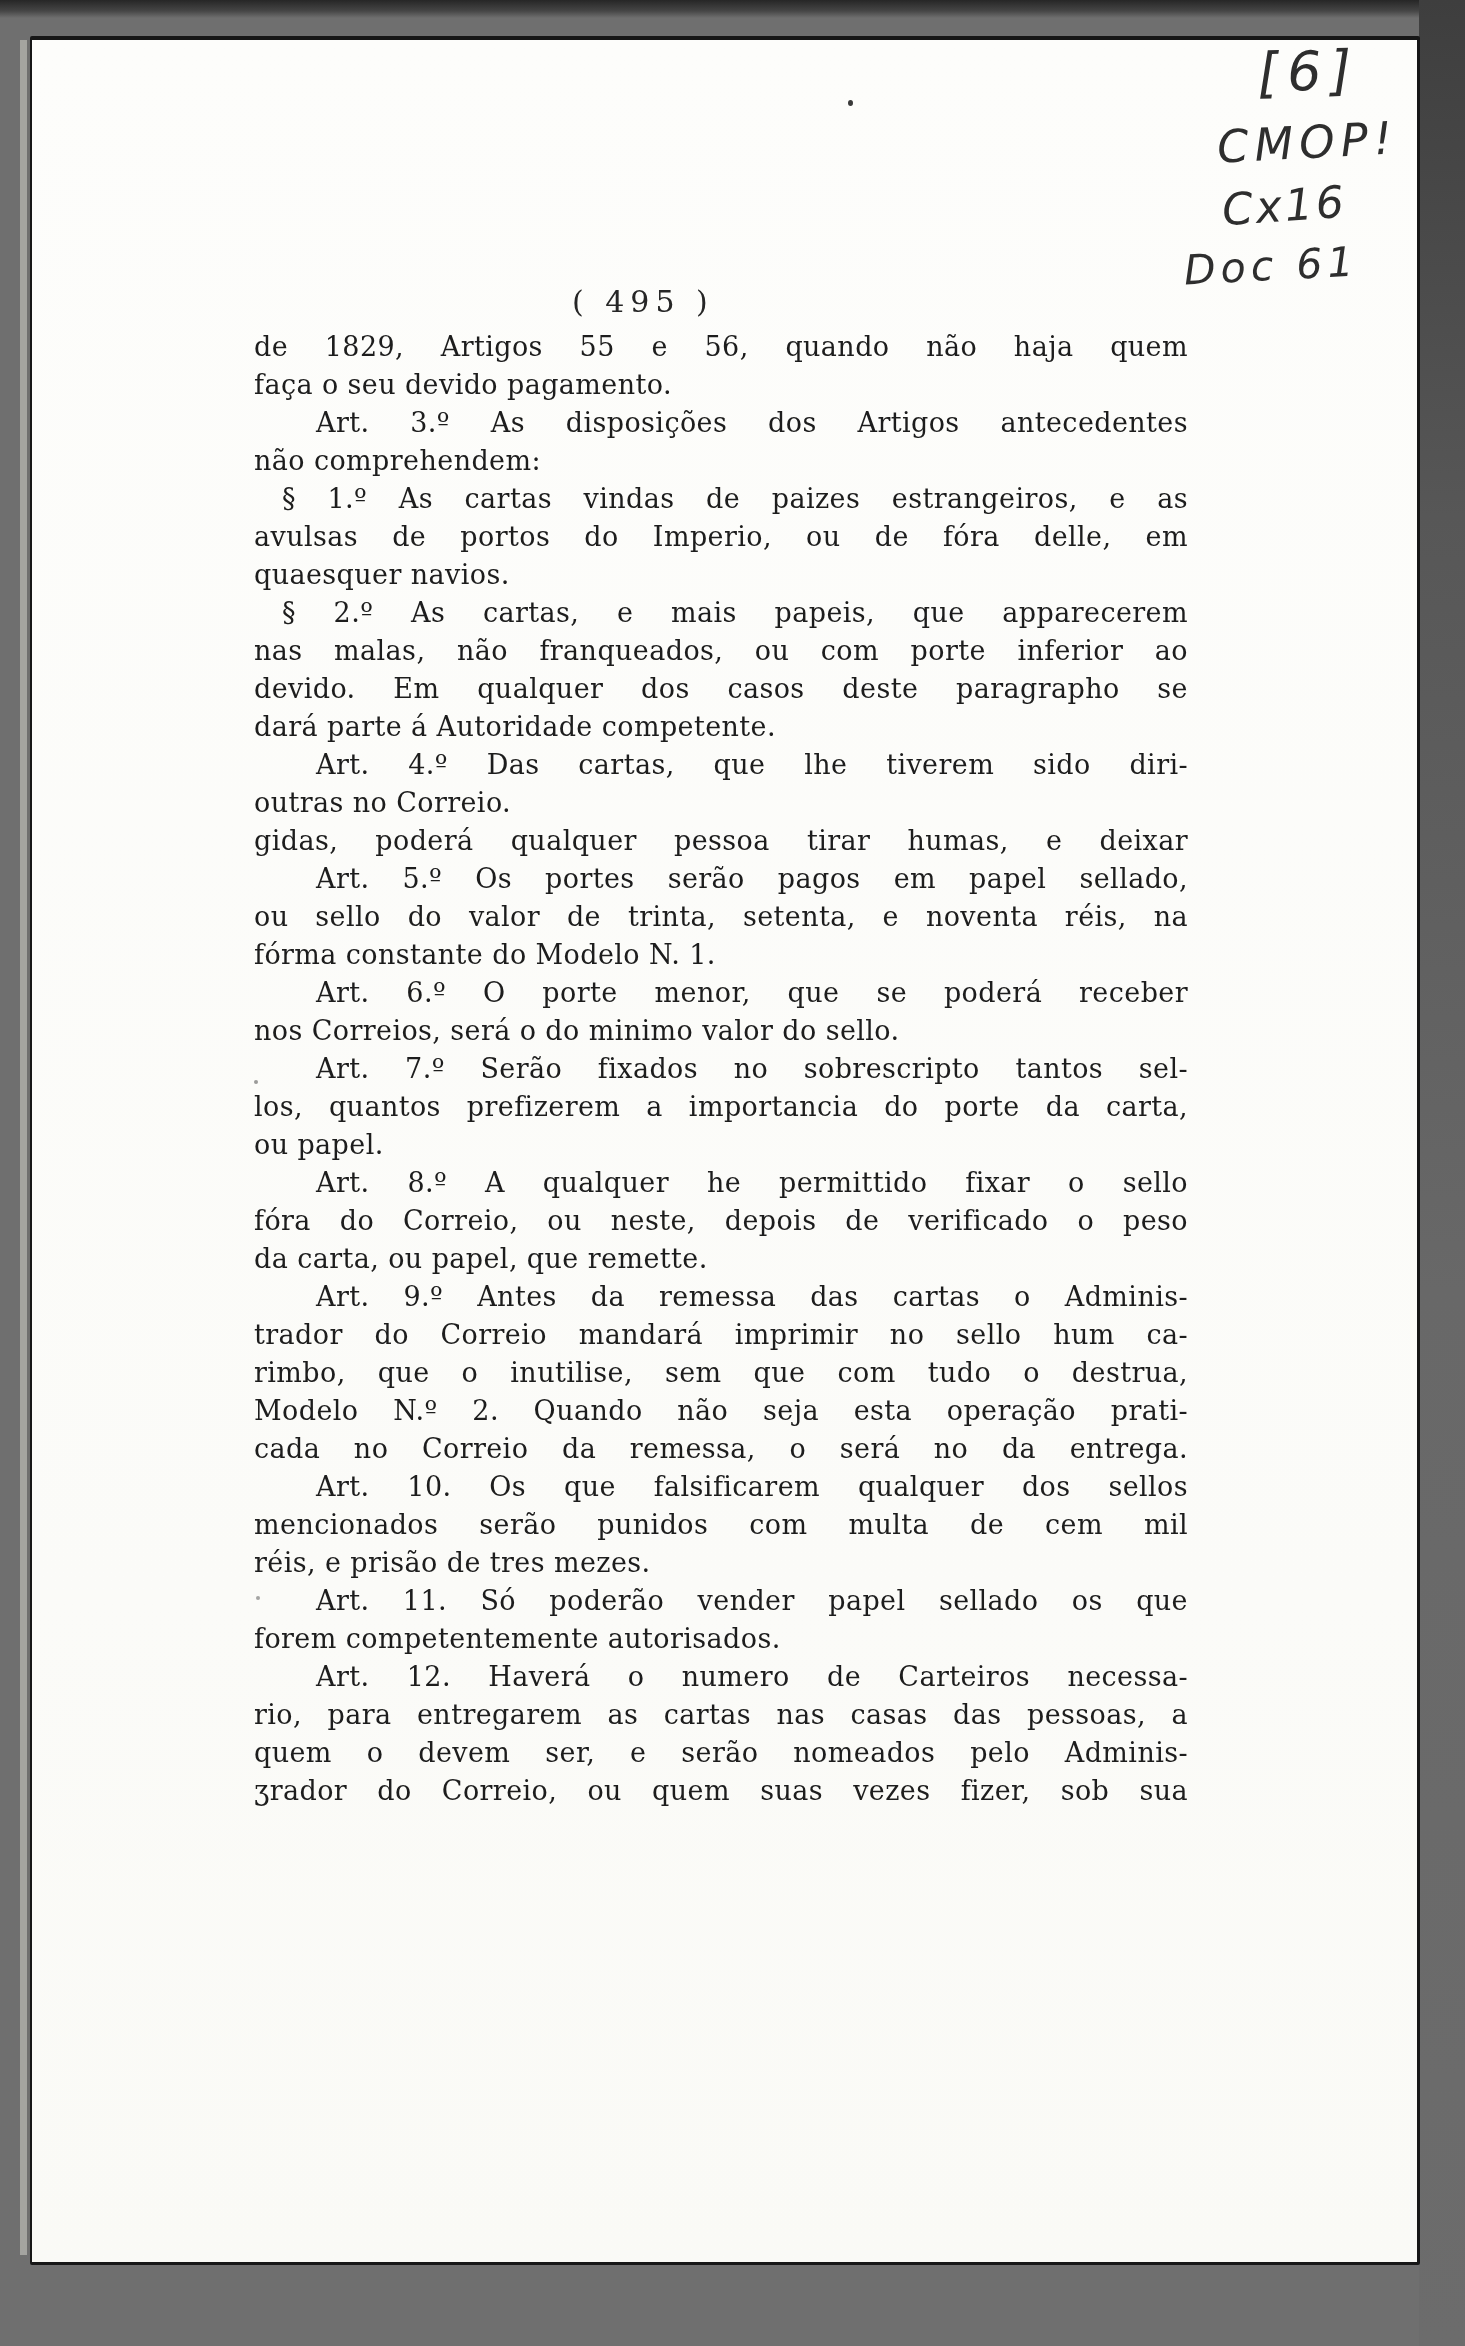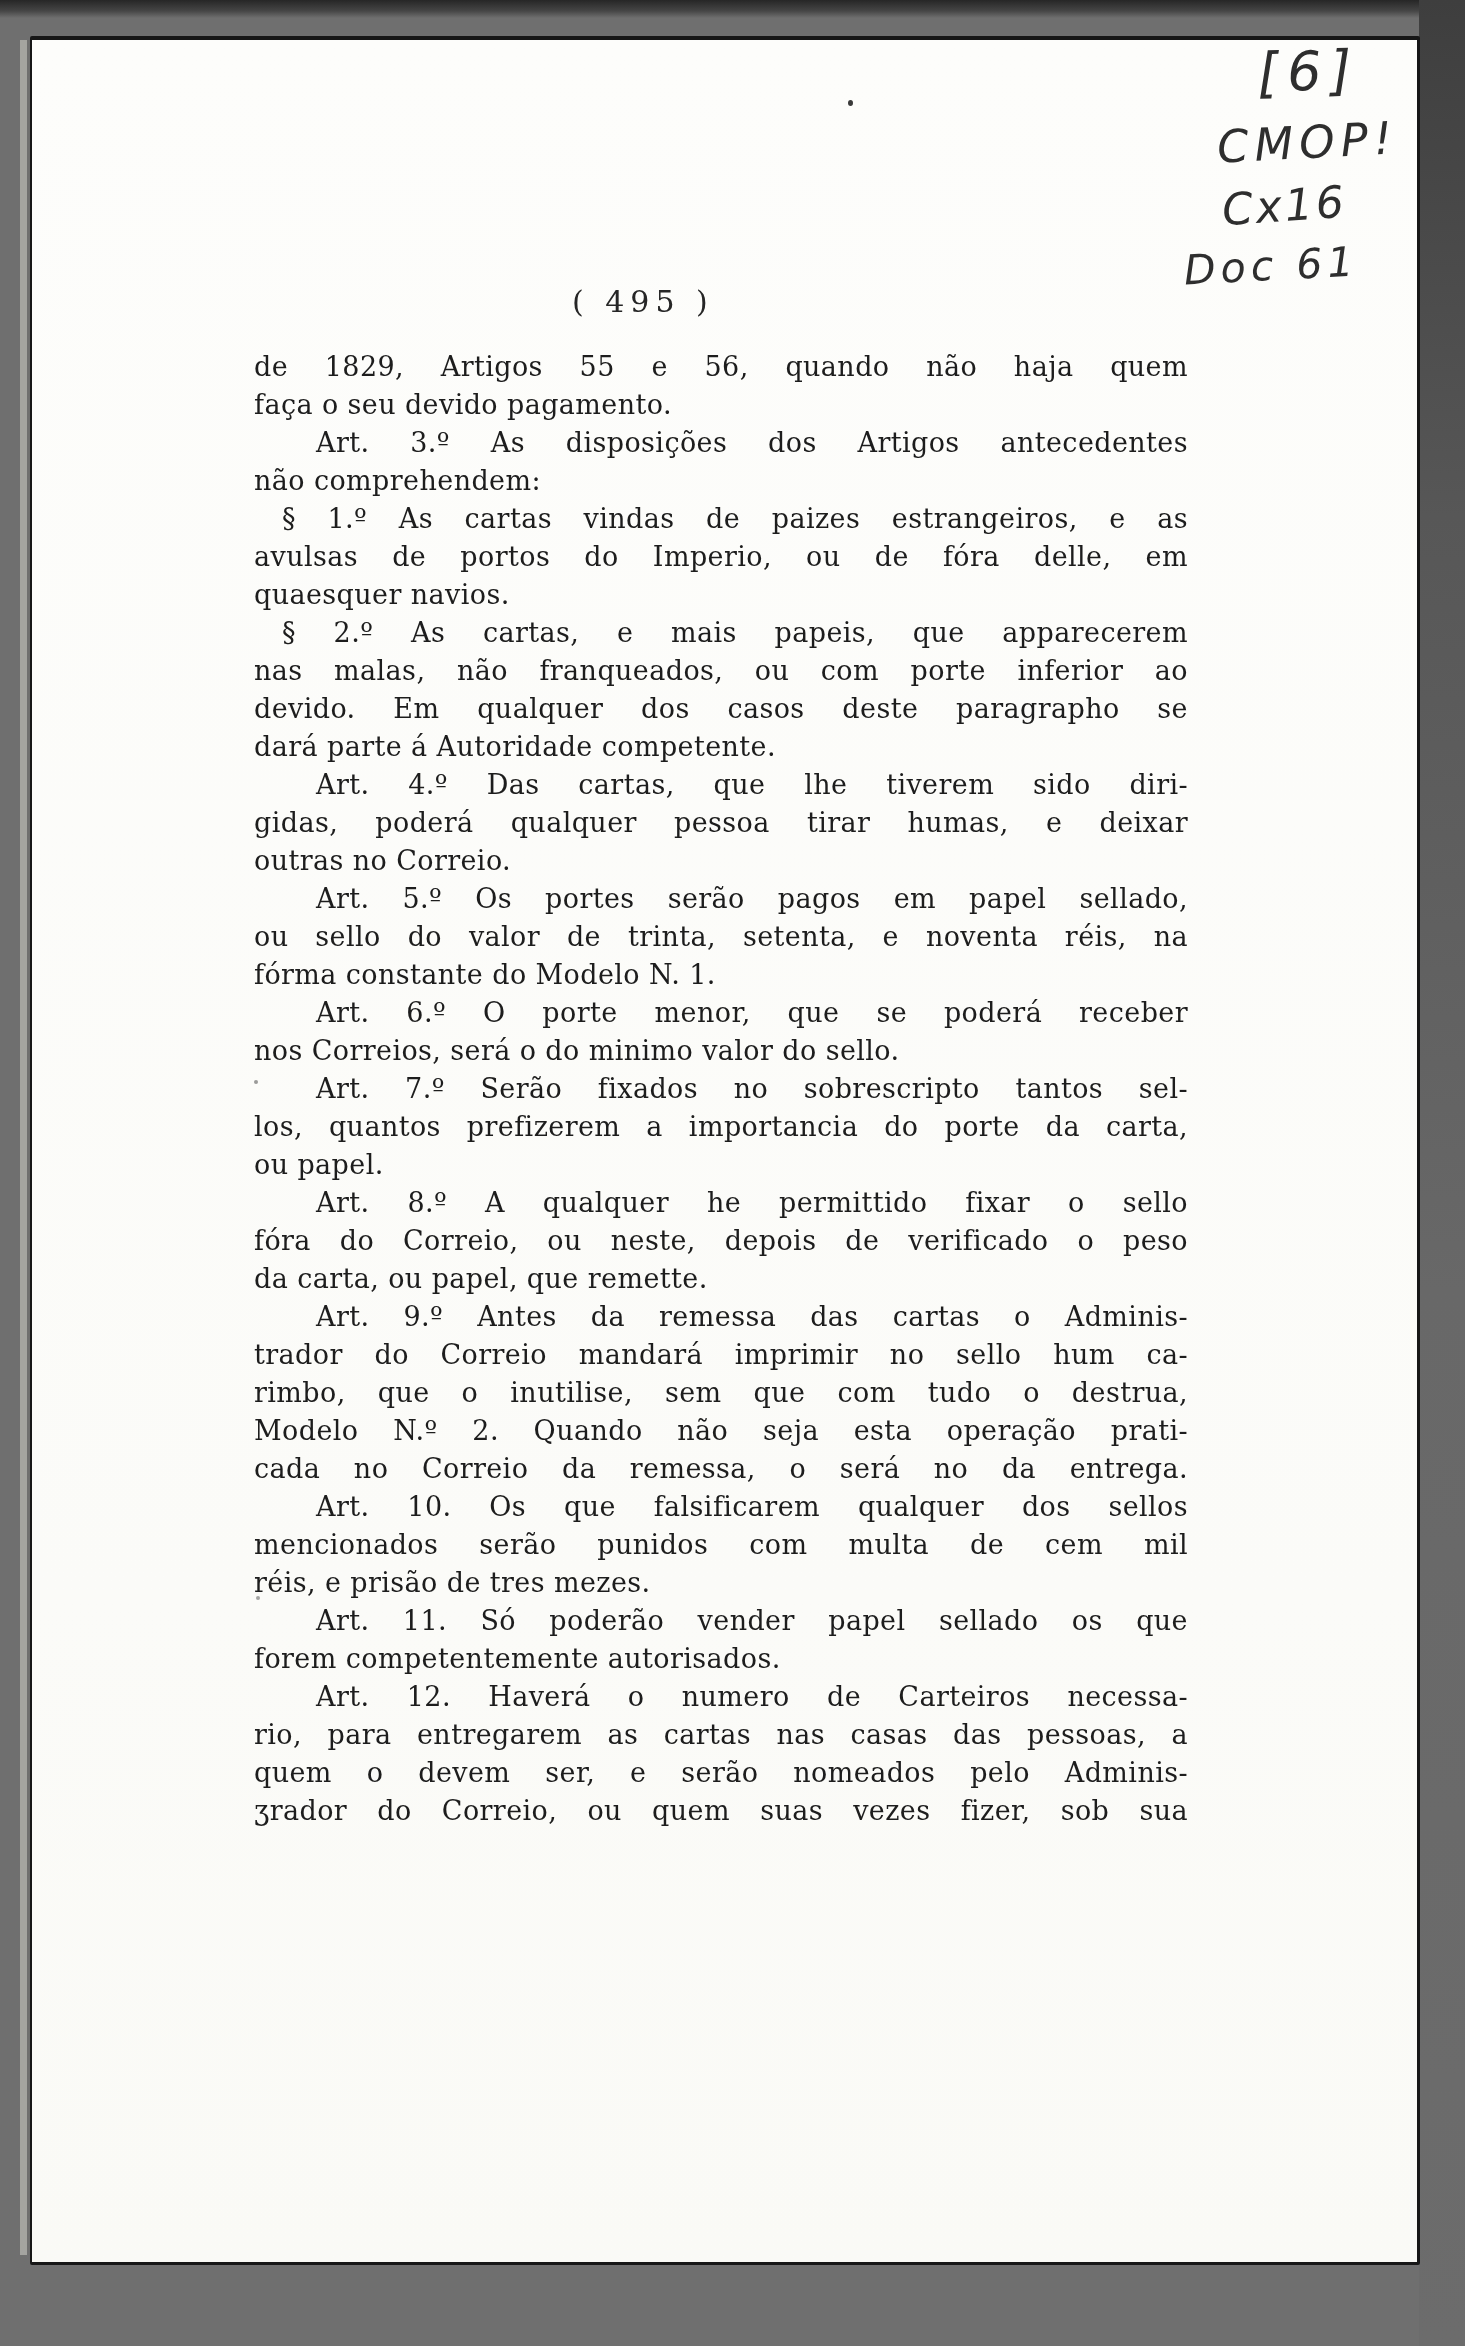--- a/index.html
+++ b/index.html
@@ -25,21 +25,21 @@
     box-sizing:border-box;
     background:linear-gradient(180deg,#fdfdfb,#fbfbf8 70%,#fafaf6);
     border-style:solid; border-color:#171717;
     border-width:4px 3px 3px 2px; border-radius:2px;
   }
   .pageno {
     position:absolute; left:540px; top:216px;
     font-size:30px; letter-spacing:6px; color:#262626;margin-top:28px;
   }
   .text {
-    position:absolute; left:222px; top:308px; width:934px;
+    position:absolute; left:222px; top:288px; width:934px;
     font-size:27px; line-height:38px; color:#1d1d1d;
     letter-spacing:0.4px;
   }
   .ln { text-align:justify; text-align-last:justify; white-space:normal; }
   .ln.end { text-align-last:left; }
   .ln.ind { padding-left:62px; }
   .ln.inds { padding-left:28px; }
   .hw {
     position:absolute; font-family:"DejaVu Sans", sans-serif;
     font-style:italic; color:#2e2e2e; white-space:nowrap;
@@ -80,22 +80,22 @@
       <div class="ln ind">Art. 3.º As disposições dos Artigos antecedentes</div>
       <div class="ln end">não comprehendem:</div>
       <div class="ln inds">§ 1.º As cartas vindas de paizes estrangeiros, e as</div>
       <div class="ln">avulsas de portos do Imperio, ou de fóra delle, em</div>
       <div class="ln end">quaesquer navios.</div>
       <div class="ln inds">§ 2.º As cartas, e mais papeis, que apparecerem</div>
       <div class="ln">nas malas, não franqueados, ou com porte inferior ao</div>
       <div class="ln">devido. Em qualquer dos casos deste paragrapho se</div>
       <div class="ln end">dará parte á Autoridade competente.</div>
       <div class="ln ind">Art. 4.º Das cartas, que lhe tiverem sido diri-</div>
+      <div class="ln end">outras no Correio.</div>
       <div class="ln">gidas, poderá qualquer pessoa tirar humas, e deixar</div>
-      <div class="ln end">outras no Correio.</div>
       <div class="ln ind">Art. 5.º Os portes serão pagos em papel sellado,</div>
       <div class="ln">ou sello do valor de trinta, setenta, e noventa réis, na</div>
       <div class="ln end">fórma constante do Modelo N. 1.</div>
       <div class="ln ind">Art. 6.º O porte menor, que se poderá receber</div>
       <div class="ln end">nos Correios, será o do minimo valor do sello.</div>
       <div class="ln ind">Art. 7.º Serão fixados no sobrescripto tantos sel-</div>
       <div class="ln">los, quantos prefizerem a importancia do porte da carta,</div>
       <div class="ln end">ou papel.</div>
       <div class="ln ind">Art. 8.º A qualquer he permittido fixar o sello</div>
       <div class="ln">fóra do Correio, ou neste, depois de verificado o peso</div>

